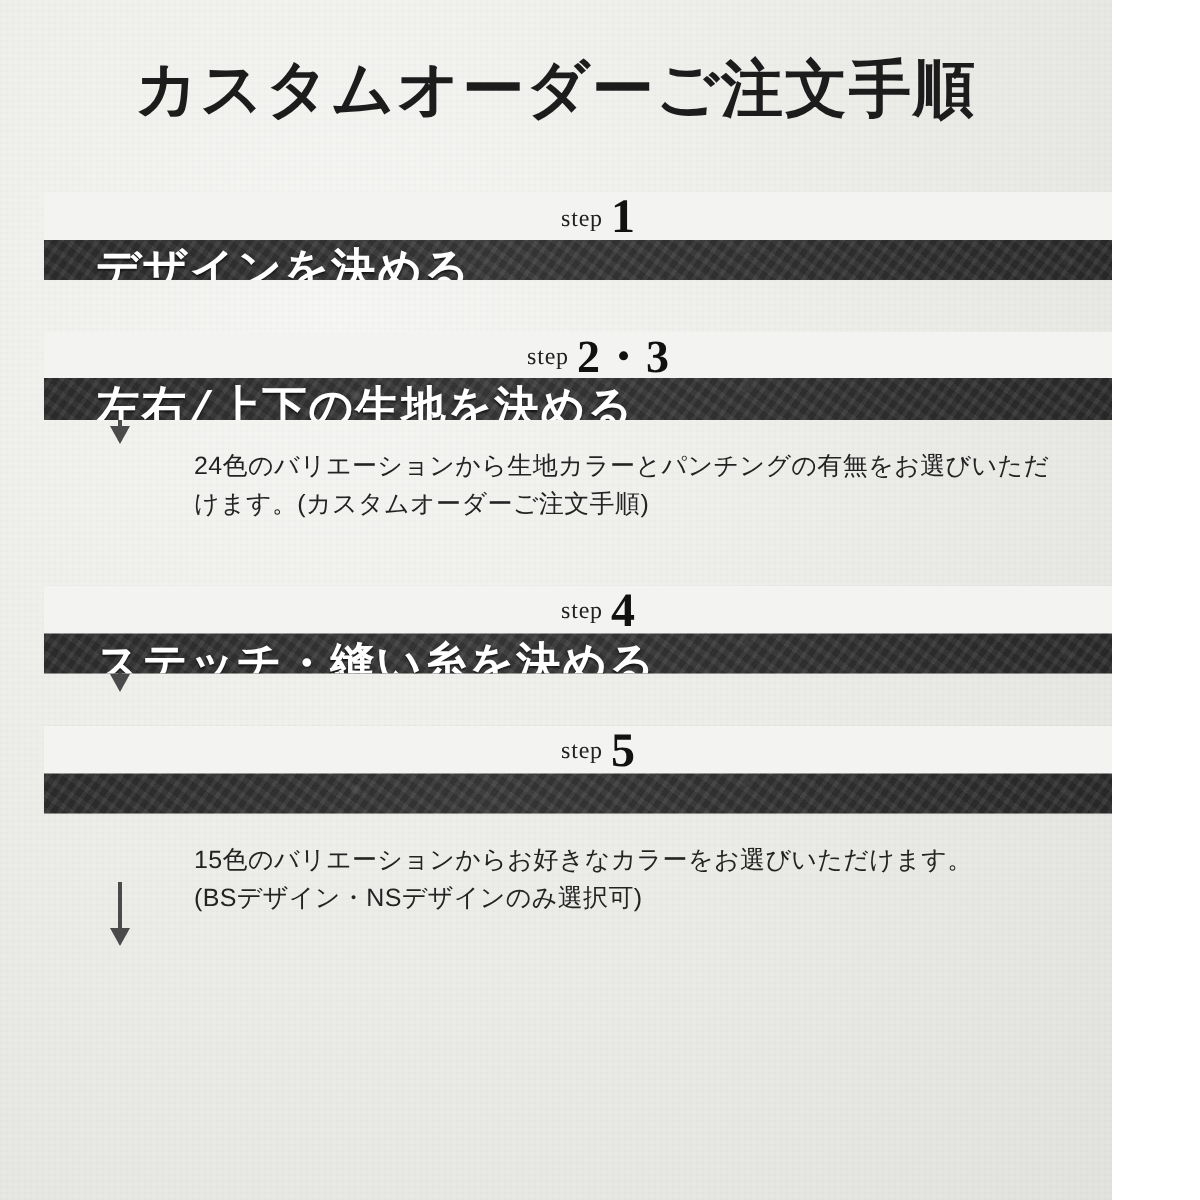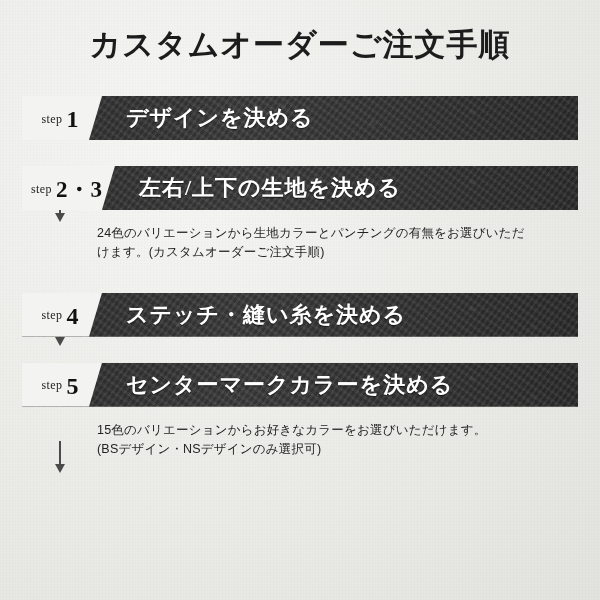--- a/index.html
+++ b/index.html
@@ -7,21 +7,21 @@
     padding: 0;
   }
   body {
     width: 600px;
     height: 600px;
     font-family: "Liberation Sans", sans-serif;
     background: #ffffff;
   }
   .page {
     position: relative;
-    width: 600px;
+    width: 556px;
     height: 600px;
     box-sizing: border-box;
     background:
       radial-gradient(ellipse at 30% 25%, #f6f6f4 0%, #ededea 45%, #e2e2de 100%);
     overflow: hidden;
   }
   
   .grain {
     position: absolute;
     inset: 0;
@@ -62,20 +62,21 @@
     height: 44px;
     margin-left: 0;
     display: flex;
     align-items: stretch;
     background:
       repeating-linear-gradient(125deg, rgba(255,255,255,0.05) 0 2px, rgba(0,0,0,0.05) 2px 5px),
       repeating-linear-gradient(35deg, rgba(255,255,255,0.04) 0 3px, rgba(0,0,0,0.06) 3px 7px),
       linear-gradient(90deg, #2f2f2f 0%, #3a3a3a 40%, #2b2b2b 100%);
     clip-path: polygon(0 0, 100% 0, 100% 100%, 0 100%);
     box-shadow: 0 1px 2px rgba(0,0,0,.25);
+    flex-direction: column;
   }
   .banner::after {
     content: "";
     position: absolute;
     inset: 0;
     background-image:
       radial-gradient(circle at 12% 40%, rgba(255,255,255,.055) 0 2px, rgba(0,0,0,0) 3px),
       radial-gradient(circle at 28% 72%, rgba(255,255,255,.05) 0 2px, rgba(0,0,0,0) 3px),
       radial-gradient(circle at 47% 22%, rgba(255,255,255,.05) 0 2px, rgba(0,0,0,0) 3px),
       radial-gradient(circle at 63% 62%, rgba(255,255,255,.05) 0 2px, rgba(0,0,0,0) 3px),
@@ -120,21 +121,21 @@
     font-size: 23px;
   }
 
   .banner-label {
     position: relative;
     z-index: 2;
     display: flex;
     align-items: center;
     padding-left: 26px;
     color: #ffffff;
-    font-family: Liberation Serif, serif;
+    font-family: Liberation Mono, monospace;
     font-weight: 700;
     font-size: 22px;
     letter-spacing: 1px;
     text-shadow: 0 1px 1px rgba(0,0,0,.6);
     white-space: nowrap;
   }
 
   .desc {
     margin: 14px 0 0 75px;
     font-size: 12.5px;
@@ -219,21 +220,20 @@
 
     <div class="spacer-sm"></div>
     <div class="arrow" style="top:345px;height:24px;"></div>
 
     <div class="step-block">
       <div class="banner">
         <div class="step-tag">
           <span class="step-word">step</span>
           <span class="step-num">5</span>
         </div>
-        <div class="banner-label">センターマークカラーを決める</div>
       </div>
       <div class="desc">
         <div>15色のバリエーションからお好きなカラーをお選びいただけます。</div>
         <div>(BSデザイン・NSデザインのみ選択可)</div>
       </div>
     </div>
 
   </div>
 </div>
 

